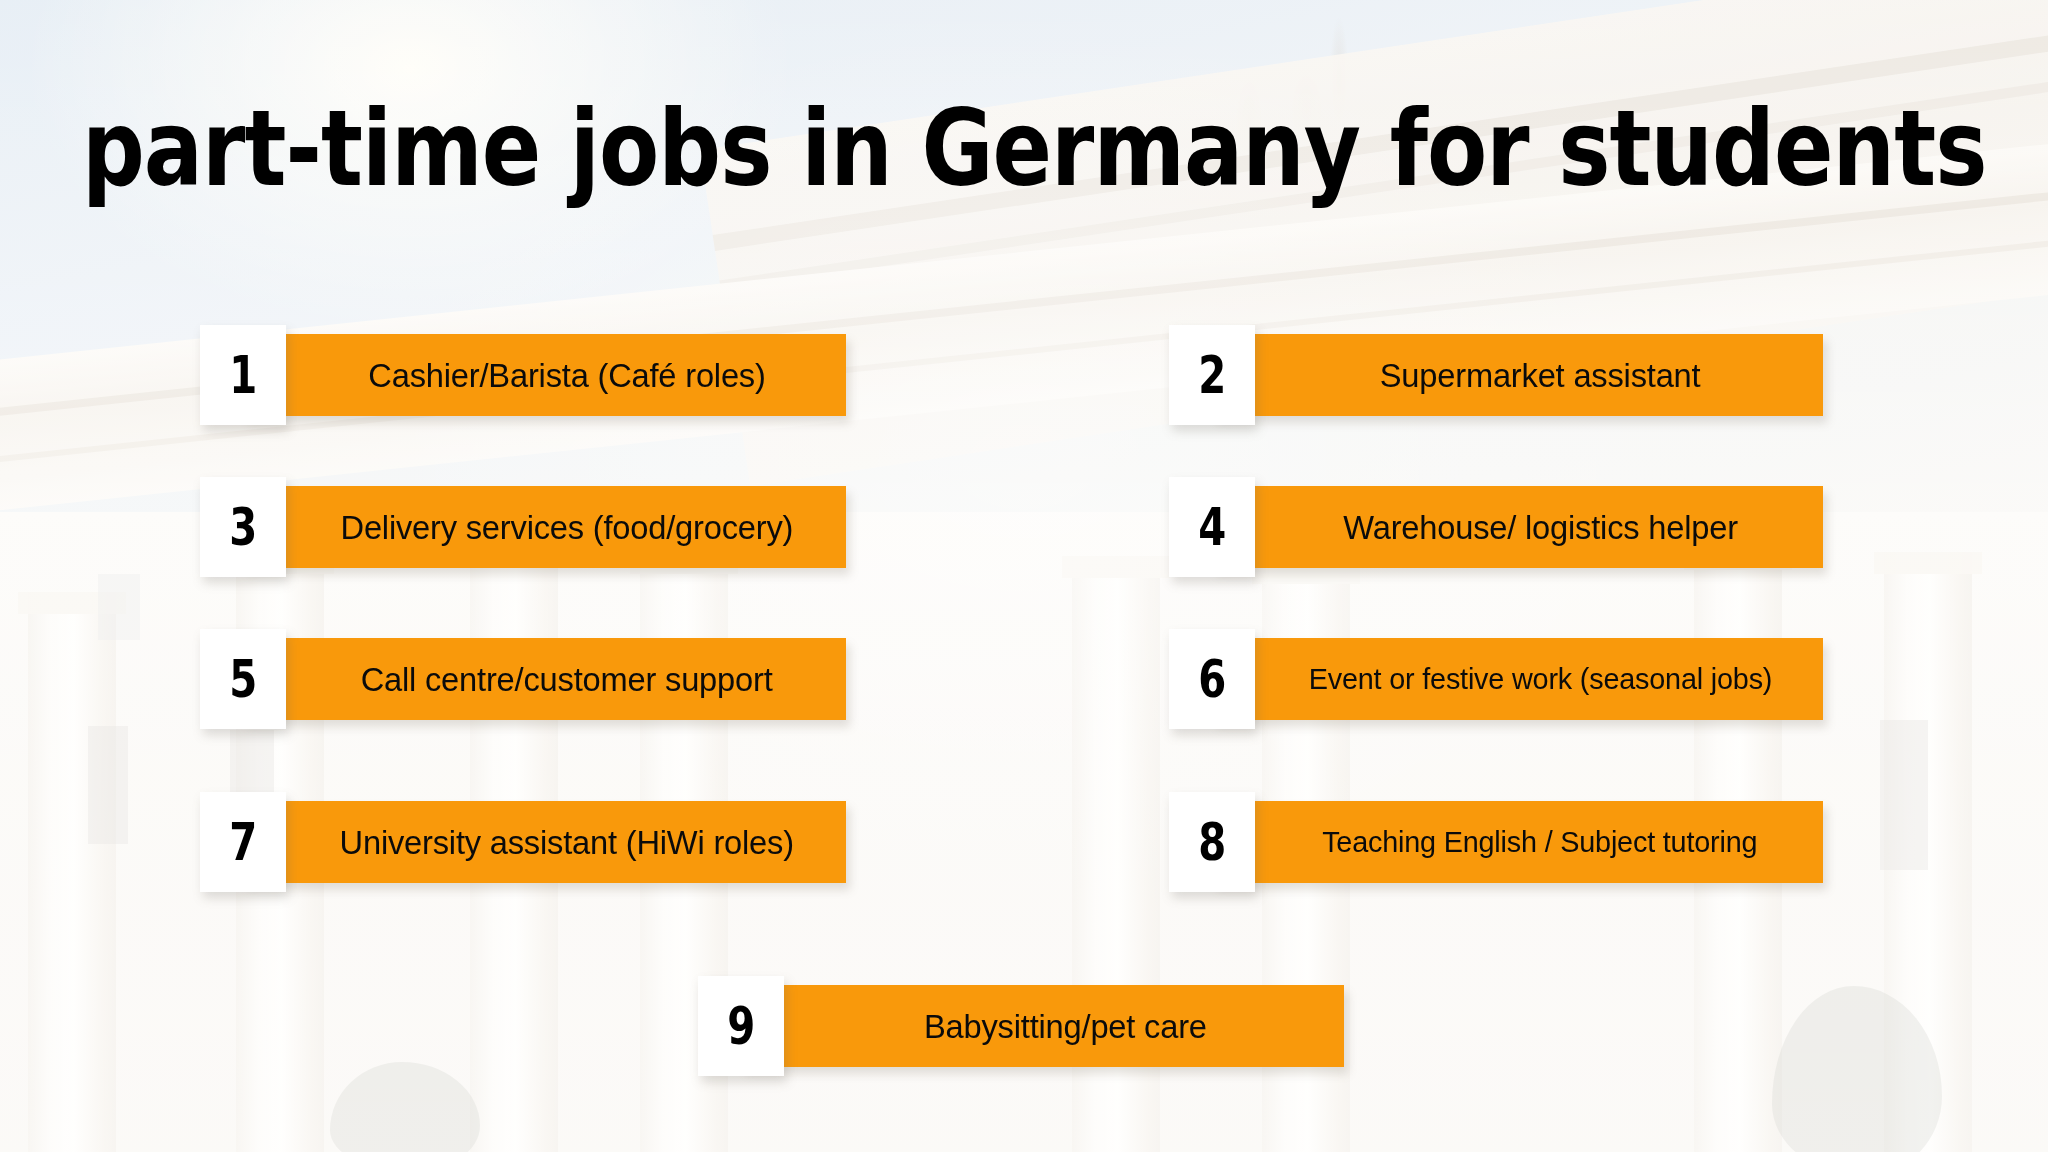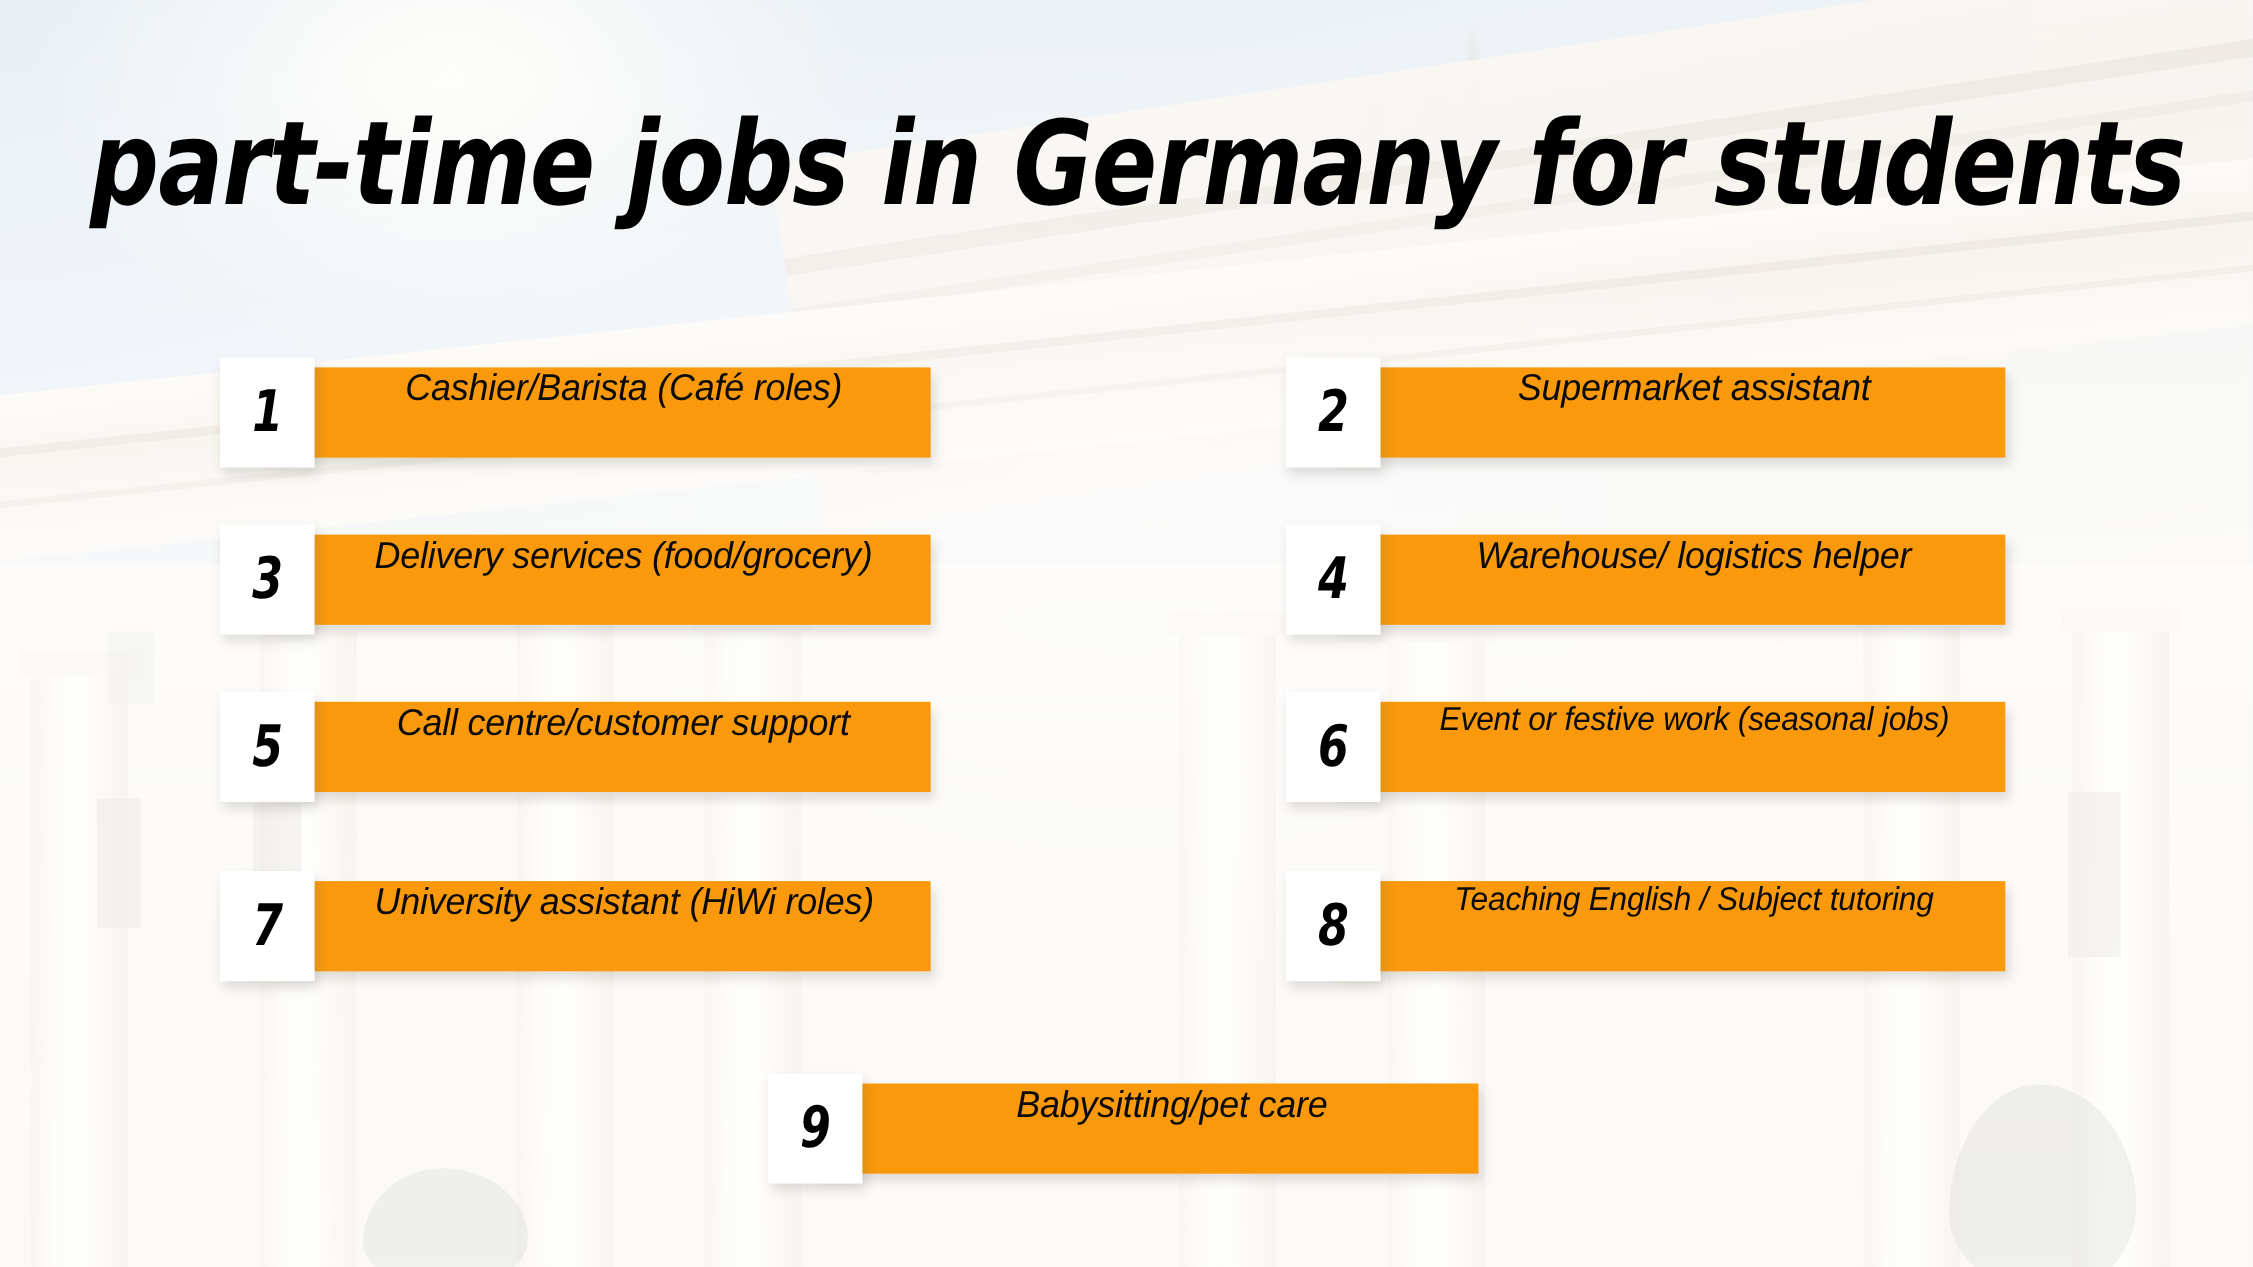--- a/index.html
+++ b/index.html
@@ -13,21 +13,20 @@
     font-family: "Liberation Sans", sans-serif;
     background: #f2f3f5;
   }
 
   #stage {
     position: relative;
     width: 2048px;
     height: 1152px;
     overflow: hidden;
     background: #eef1f4;
-    font-style: italic;
   }
 
   
   .bg-layer {
     position: absolute;
     inset: 0;
     overflow: hidden;
   }
   .bg-sky {
     position: absolute;
@@ -170,21 +169,21 @@
   }
   .bar {
     position: absolute;
     left: 0;
     top: 0;
     height: 82px;
     width: 100%;
     background: #f9990b;
     box-shadow: 4px 7px 9px rgba(120,110,95,.20);
     display: flex;
-    align-items: flex-start;
+    align-items: center;
     justify-content: center;
   }
   .bar-label {
     color: #0b0b0b;
     font-family: "Liberation Sans", sans-serif;
     font-size: 34px;
     font-weight: 400;
     letter-spacing: -.2px;
     white-space: nowrap;
     padding-left: 64px;

